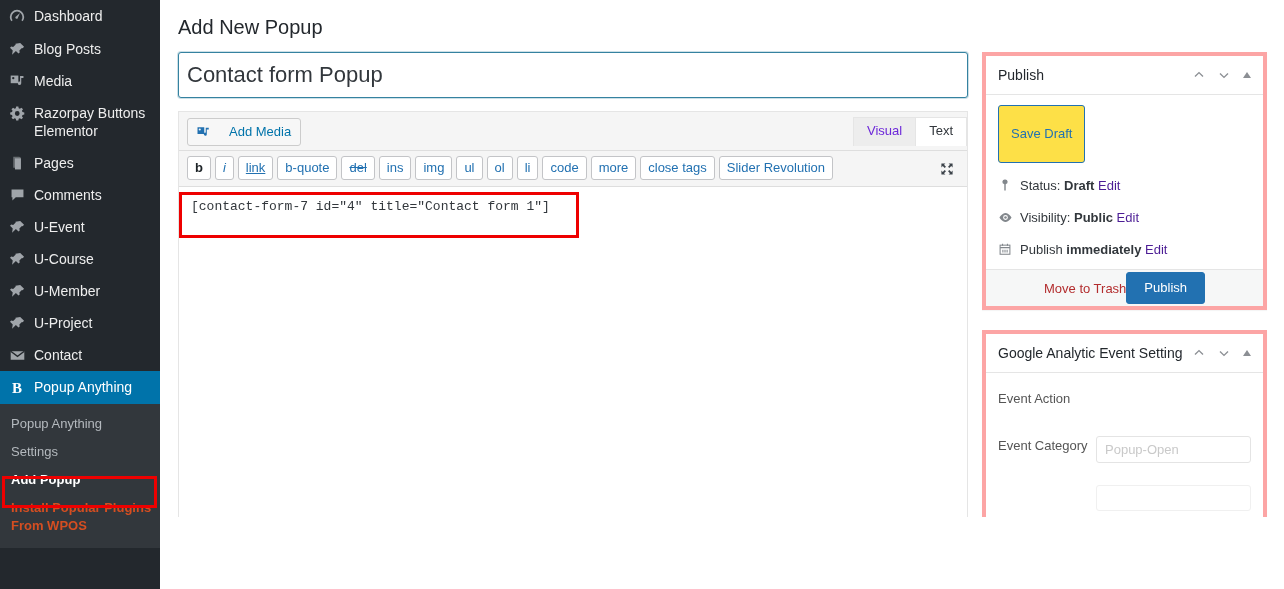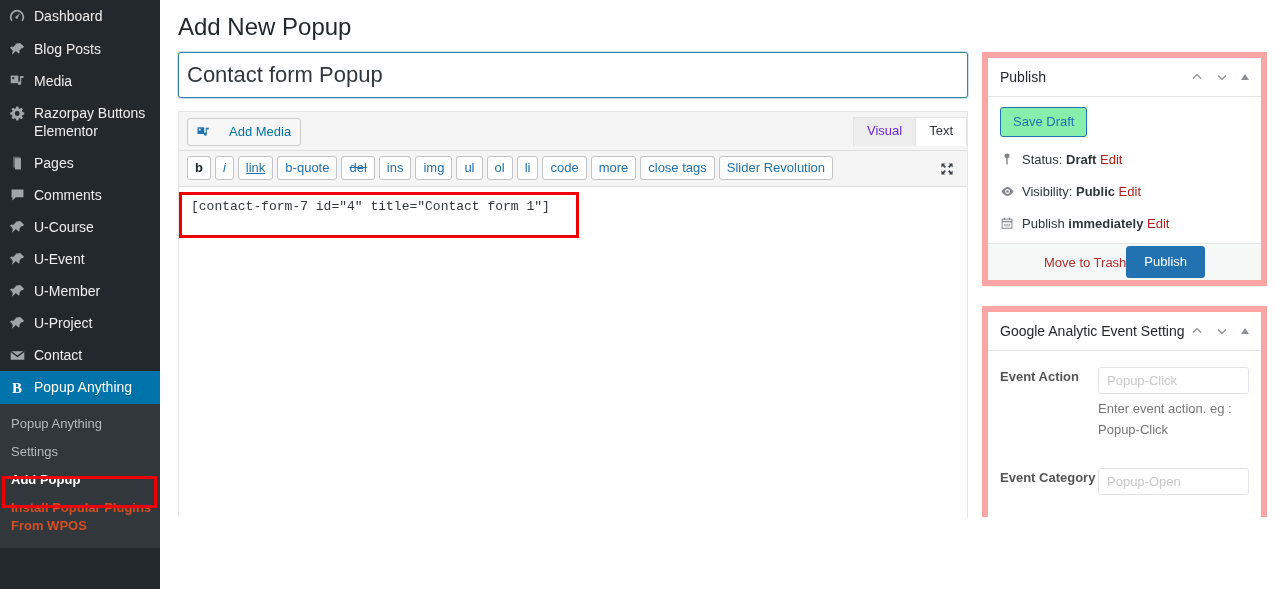--- a/index.html
+++ b/index.html
@@ -68,21 +68,21 @@
   }
 
   
   .main {
     flex: 1 1 auto;
     background: #ffffff;
     position: relative;
     overflow: hidden;
   }
   .page-title {
-    font-size: 24px;
+    font-size: 20px;
     font-weight: 400;
     color: #23282d;
     padding: 12px 0 10px 18px;
     margin: 0;
     line-height: 30px;
   }
   .columns { display: flex; padding: 0 14px 0 18px; gap: 14px; }
   .col-left { width: 790px; flex: 0 0 790px; }
   .col-right { width: 285px; flex: 0 0 285px; }
 
@@ -179,83 +179,83 @@
     padding: 10px 12px;
     font-family: "Liberation Mono", monospace;
     font-size: 13px;
     line-height: 20px;
     color: #32373c;
     position: relative;
   }
 
   
   .box {
-    border: 6px solid #fca5a5;
+    border: 4px solid #fca5a5;
     background: #fff;
     margin-bottom: 20px;
     box-shadow: 0 1px 1px rgba(0,0,0,.04);
   }
   .box-head {
     display: flex; align-items: center;
     border-bottom: 1px solid #e5e5e5;
     padding: 10px 10px 10px 12px;
     min-height: 38px;
   }
   .box-title {
     font-size: 14px; color: #23282d; font-weight: 400;
     flex: 1 1 auto; line-height: 18px;
   }
   .box-ctrls { display: flex; align-items: center; gap: 9px; color: #72777c; }
   .box-ctrls span { cursor: pointer; line-height: 0; }
   .box-body { padding: 10px 12px 10px 12px; }
   .btn-savedraft {
-    background: #86efac;
+    background: #fde047;
     border: 1px solid #2271b1;
     border-radius: 3px;
     color: #2271b1;
     font-size: 13px;
-    padding: 5px 12px;
+    padding: 19px 12px;
     line-height: 18px;
     cursor: pointer;
   }
   .misc-row {
     display: flex; align-items: flex-start;
     margin-top: 14px;
     font-size: 13px;
     color: #32373c;
     line-height: 18px;
   }
   .misc-row .mi {
     flex: 0 0 22px; color: #82878c;
     display: flex; align-items: center; line-height: 0;
     padding-top: 1px;
   }
   .misc-row b { font-weight: bold; }
-  .lnk { color: #b91c1c; text-decoration: none; cursor: pointer; }
+  .lnk { color: #4c1d95; text-decoration: none; cursor: pointer; }
   .box-foot {
     border-top: 1px solid #e5e5e5;
     background: #f6f7f7;
     padding: 2px 12px;
     display: flex; align-items: center; justify-content: center;
   }
   .trash { color: #b32d2e; font-size: 13px; cursor: pointer; }
   .btn-publish {
     background: #2271b1;
     border: 1px solid #2271b1;
     border-radius: 3px;
     color: #fff;
     font-size: 13px;
     padding: 6px 17px;
     line-height: 18px;
     cursor: pointer;
   }
   .ga-field { display: flex; align-items: flex-start; padding: 14px 0 6px 0; }
   .ga-label {
     flex: 0 0 98px;
-    font-size: 13px; font-weight: bold; color: #555;
+    font-size: 13px; font-weight: normal; color: #555;
     line-height: 19px;
   }
   .ga-ctl { flex: 1 1 auto; }
   .ga-input {
     width: 100%;
     border: 1px solid #e4e4e4;
     border-radius: 3px;
     padding: 5px 8px;
     font-size: 13px;
     color: #32373c;
@@ -335,30 +335,30 @@
       </span>
       <span class="lbl">Comments</span>
     </div>
 
     <div class="menu-item">
       <span class="ic">
         <svg width="17" height="17" viewBox="0 0 20 20" fill="currentColor">
             <path d="M13.2 2.3l4.5 4.5-1.6 1.6-.9-.3-3 3 .4 2.3-1.4 1.4-3.1-3.1-4.5 4.5.8-5-3.2-3.2 1.4-1.4 2.3.4 3-3-.3-.9z"></path>
           </svg>
       </span>
+      <span class="lbl">U-Event</span>
+    </div>
+
+    <div class="menu-item">
+      <span class="ic">
+        <svg width="17" height="17" viewBox="0 0 20 20" fill="currentColor">
+            <path d="M13.2 2.3l4.5 4.5-1.6 1.6-.9-.3-3 3 .4 2.3-1.4 1.4-3.1-3.1-4.5 4.5.8-5-3.2-3.2 1.4-1.4 2.3.4 3-3-.3-.9z"></path>
+          </svg>
+      </span>
       <span class="lbl">U-Course</span>
-    </div>
-
-    <div class="menu-item">
-      <span class="ic">
-        <svg width="17" height="17" viewBox="0 0 20 20" fill="currentColor">
-            <path d="M13.2 2.3l4.5 4.5-1.6 1.6-.9-.3-3 3 .4 2.3-1.4 1.4-3.1-3.1-4.5 4.5.8-5-3.2-3.2 1.4-1.4 2.3.4 3-3-.3-.9z"></path>
-          </svg>
-      </span>
-      <span class="lbl">U-Event</span>
     </div>
 
     <div class="menu-item">
       <span class="ic">
         <svg width="17" height="17" viewBox="0 0 20 20" fill="currentColor">
             <path d="M13.2 2.3l4.5 4.5-1.6 1.6-.9-.3-3 3 .4 2.3-1.4 1.4-3.1-3.1-4.5 4.5.8-5-3.2-3.2 1.4-1.4 2.3.4 3-3-.3-.9z"></path>
           </svg>
       </span>
       <span class="lbl">U-Member</span>
     </div>
@@ -553,24 +553,20 @@
                     <path d="M6 3l4 6H2z"></path>
                   </svg>
               </span>
             </span>
           </div>
 
           <div class="box-body" style="padding-top:2px;">
 
             <div class="ga-field">
               <span class="ga-label">Event Action</span>
-              <span class="ga-ctl">
-                <input class="ga-input" type="text" placeholder="Popup-Click" style="">
-                <span class="ga-help" style="display:block;">Enter event action. eg : Popup-Click</span>
-              </span>
             </div>
 
             <div class="ga-field" style="padding-top:22px;">
               <span class="ga-label">Event Category</span>
               <span class="ga-ctl">
                 <input class="ga-input" type="text" placeholder="Popup-Open" style="">
               </span>
             </div>
 
             <div class="ga-partial"></div>

